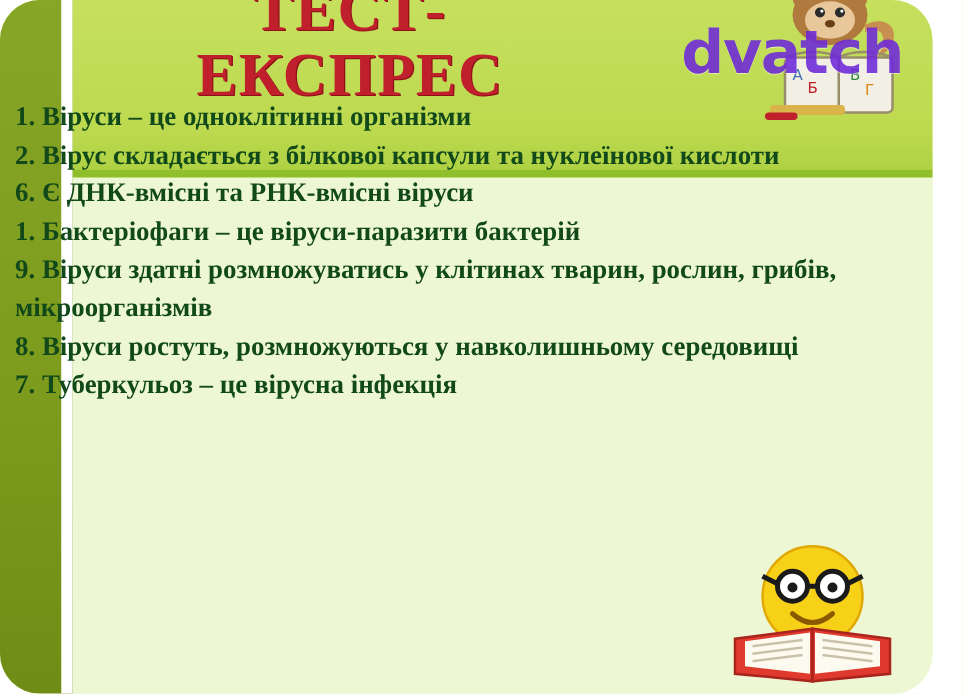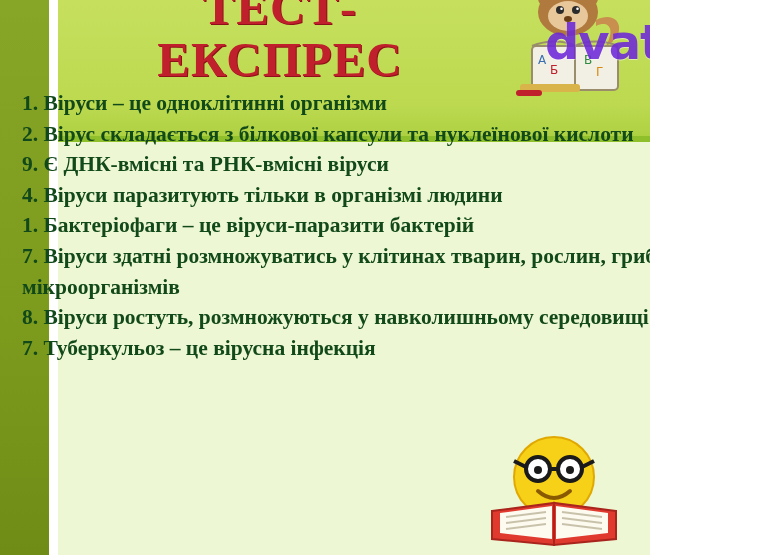--- a/index.html
+++ b/index.html
@@ -8,24 +8,25 @@
   }
   body {
     width: 770px;
     height: 555px;
     overflow: hidden;
     font-family: "Liberation Serif", serif;
     background: #ffffff;
   }
   #slide {
     position: relative;
-    width: 650px;
+    width: 746px;
     height: 555px;
     background: #e9f5c8;
     overflow: hidden;
+    border-radius: 32px;
   }
   
   #left-band {
     position: absolute;
     left: 0;
     top: 0;
     width: 58px;
     height: 555px;
     background: #7a9a1f;
     background: linear-gradient(to bottom, #87a526 0%, #7c9a1c 60%, #6f8d16 100%);
@@ -96,21 +97,21 @@
     text-shadow: 0 1px 0 rgba(255,255,255,0.55);
     pointer-events: none;
   }
   
   #list {
     position: absolute;
     left: 12px;
     top: 78px;
     width: 690px;
     list-style: none;
-    margin: 10px;
+    margin: 0;
     padding: 0;
   }
   #list li {
     font-family: "Liberation Serif", serif;
     font-weight: bold;
     font-size: 21.5px;
     line-height: 30.6px;
     color: #12491a;
     white-space: pre-line;
     text-indent: 0;
@@ -187,21 +188,20 @@
     <path d="M134 84 L82 77 L82 110 L134 104 Z" fill="#fdfaf0"></path>
     <path d="M32 88 L72 83 M32 94 L72 89 M32 100 L72 95" stroke="#c9c2ab" stroke-width="2"></path>
     <path d="M128 88 L88 83 M128 94 L88 89 M128 100 L88 95" stroke="#c9c2ab" stroke-width="2"></path>
   </svg>
 
   <div id="watermark">dvatch</div>
 
   <ul id="list">
     <li>1. Віруси – це одноклітинні організми</li>
     <li>2. Вірус складається з білкової капсули та нуклеїнової кислоти</li>
-    <li>9. Є ДНК-вмісні та РНК-вмісні віруси</li>
-    <li>4. Віруси паразитують тільки в організмі людини</li>
+    <li>6. Є ДНК-вмісні та РНК-вмісні віруси</li>
     <li>1. Бактеріофаги – це віруси-паразити бактерій</li>
-    <li>7.   Віруси здатні розмножуватись у клітинах тварин, рослин, грибів, мікроорганізмів</li>
+    <li>9.   Віруси здатні розмножуватись у клітинах тварин, рослин, грибів, мікроорганізмів</li>
     <li>8. Віруси ростуть, розмножуються у навколишньому середовищі</li>
     <li>7. Туберкульоз – це вірусна інфекція</li>
   </ul>
 
 </div>
 
 </body></html>

